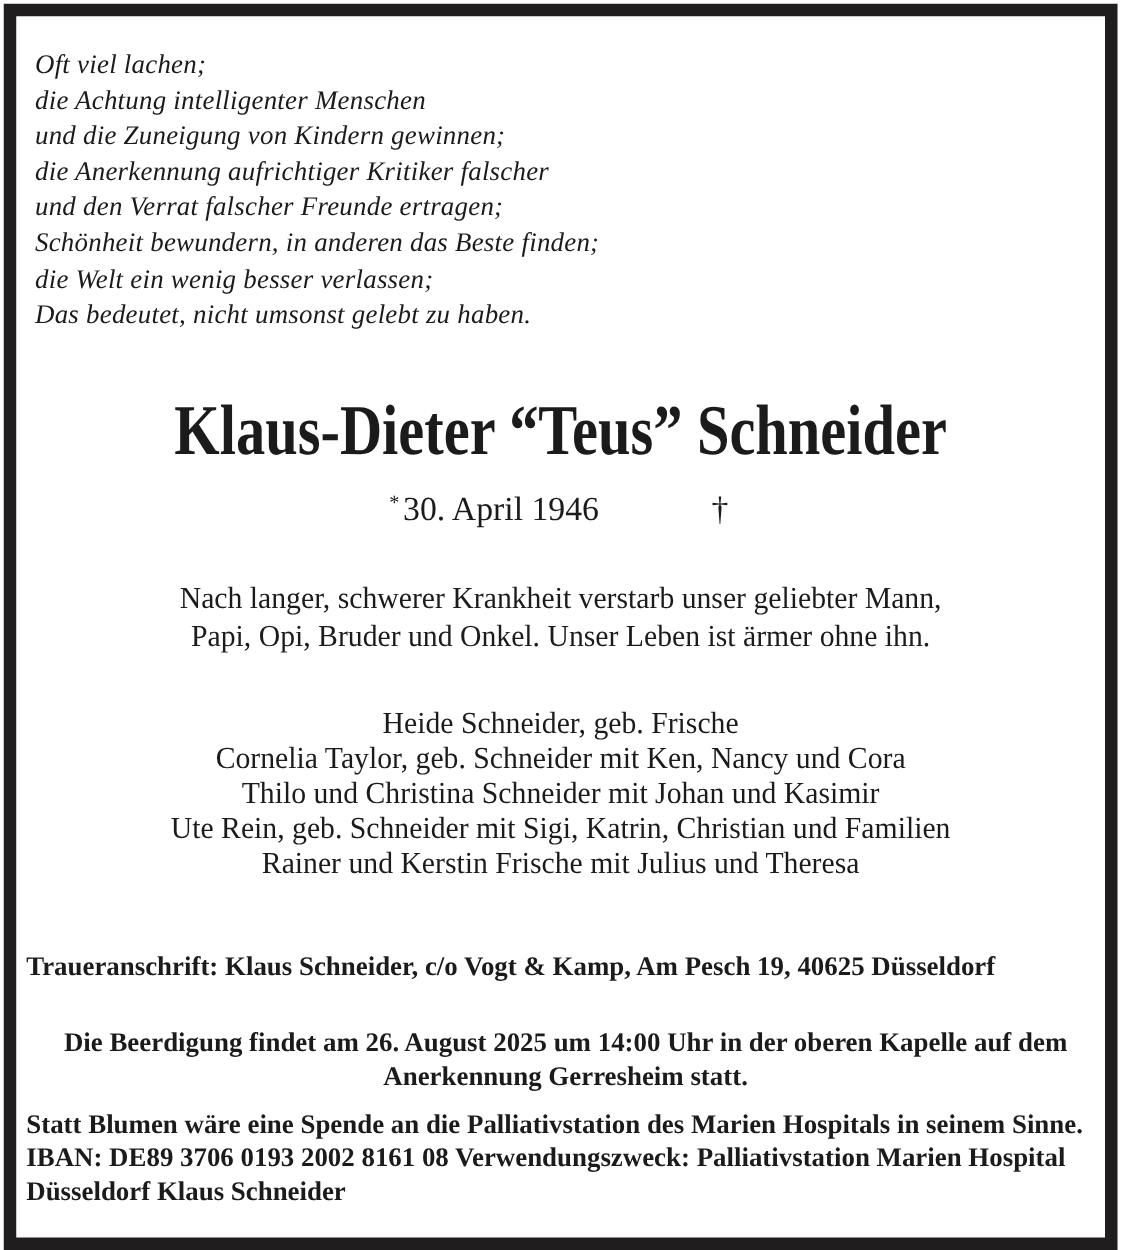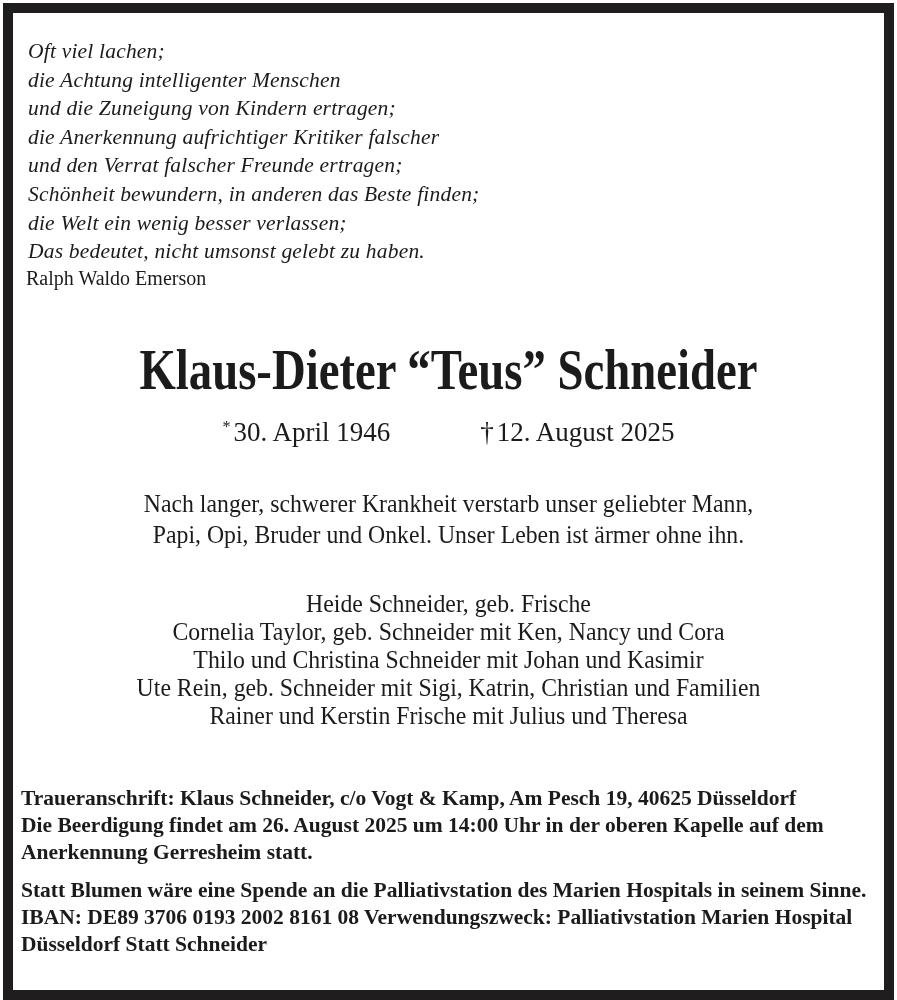--- a/index.html
+++ b/index.html
@@ -81,51 +81,49 @@
     line-height: 28px;
   }
   .left-block {
     margin-left: 8px;
     font-size: 21.5px;
     line-height: 27px;
     font-weight: bold;
   }
   .left-block .line { white-space: nowrap; }
   .contact  { margin-top: 55px; }
-  .funeral  { margin-top: 0; }
+  .funeral  { margin-top: 34px; text-align: center; }
   .donation { margin-top: 11px; }
 </style>
 </head>
 <body>
 
 <div class="sheet">
 
   <div class="poem">
     <div class="poem-line">Oft viel lachen;</div>
     <div class="poem-line">die Achtung intelligenter Menschen</div>
-    <div class="poem-line">und die Zuneigung von Kindern ertragen;</div>
+    <div class="poem-line">und die Zuneigung von Kindern gewinnen;</div>
     <div class="poem-line">die Anerkennung aufrichtiger Kritiker falscher</div>
     <div class="poem-line">und den Verrat falscher Freunde ertragen;</div>
     <div class="poem-line">Schönheit bewundern, in anderen das Beste finden;</div>
     <div class="poem-line">die Welt ein wenig besser verlassen;</div>
     <div class="poem-line">Das bedeutet, nicht umsonst gelebt zu haben.</div>
   </div>
 
-  <div class="attribution">Ralph Waldo Emerson</div>
 
   <div class="name">Klaus-Dieter “Teus” Schneider</div>
 
   <div class="dates">
     <span class="date-item">
       <span class="birth-symbol">*</span>
       <span>30. April 1946</span>
     </span>
     <span class="date-item">
       <span class="death-symbol">†</span>
-      <span>12. August 2025</span>
     </span>
   </div>
 
   <div class="announcement centered-block">
     <div class="line">Nach langer, schwerer Krankheit verstarb unser geliebter Mann,</div>
     <div class="line">Papi, Opi, Bruder und Onkel. Unser Leben ist ärmer ohne ihn.</div>
   </div>
 
   <div class="mourners centered-block">
     <div class="line">Heide Schneider, geb. Frische</div>
@@ -140,16 +138,16 @@
   </div>
 
   <div class="funeral left-block">
     <div class="line">Die Beerdigung findet am 26. August 2025 um 14:00 Uhr in der oberen Kapelle auf dem</div>
     <div class="line">Anerkennung Gerresheim statt.</div>
   </div>
 
   <div class="donation left-block">
     <div class="line">Statt Blumen wäre eine Spende an die Palliativstation des Marien Hospitals in seinem Sinne.</div>
     <div class="line">IBAN: DE89 3706 0193 2002 8161 08 Verwendungszweck: Palliativstation Marien Hospital</div>
-    <div class="line">Düsseldorf Statt Schneider</div>
+    <div class="line">Düsseldorf Klaus Schneider</div>
   </div>
 
 </div>
 
 </body></html>

